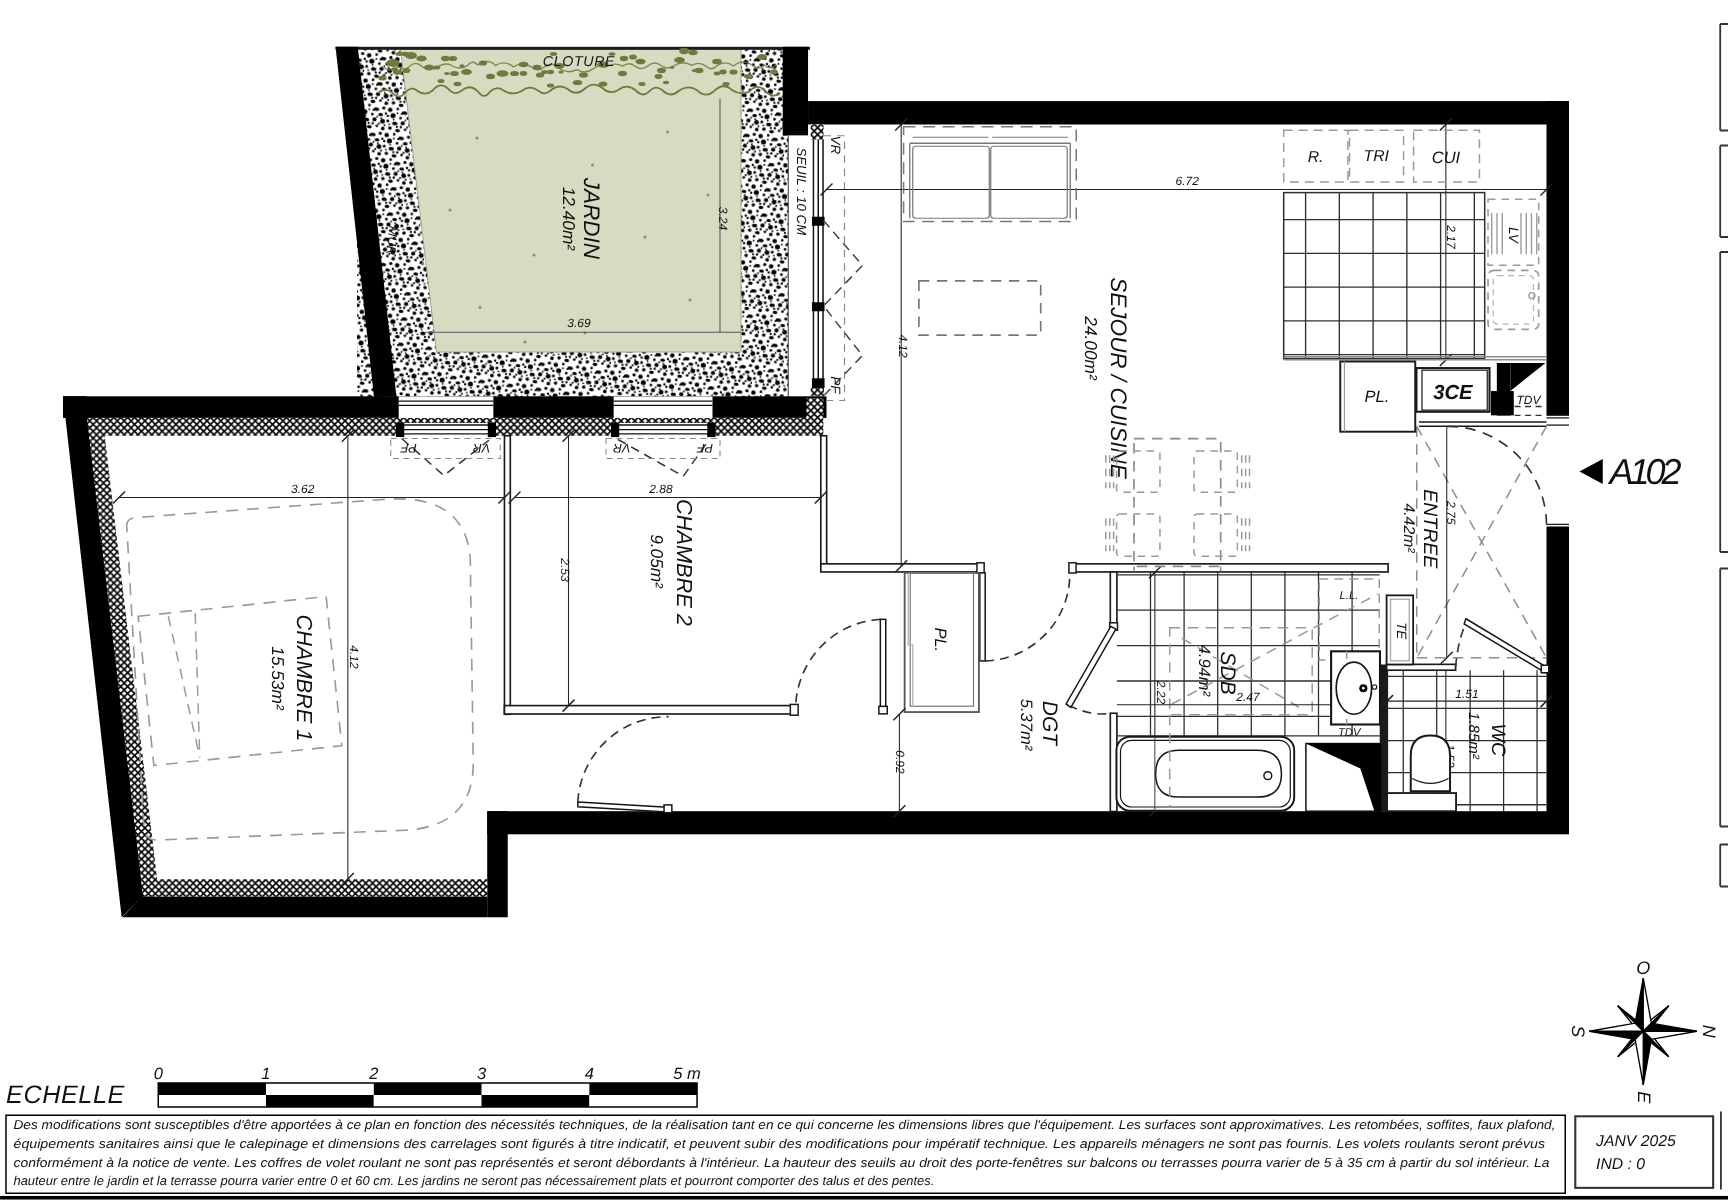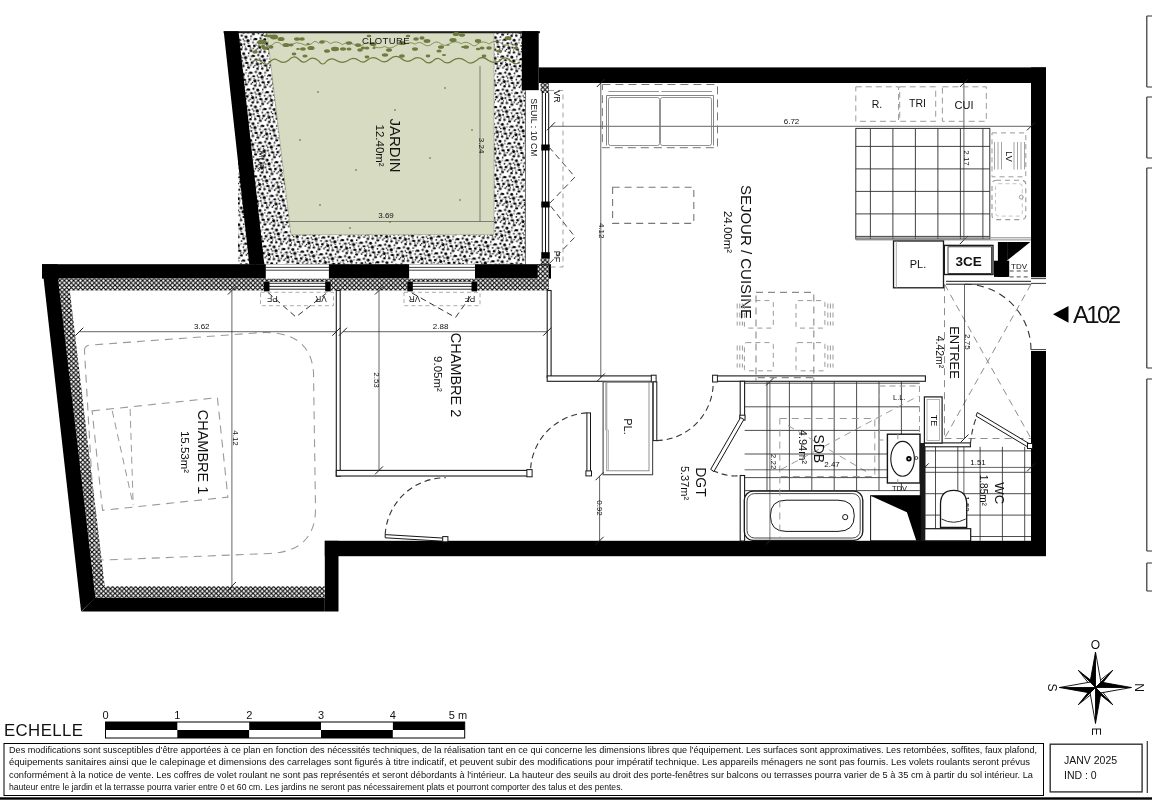--- a/index.html
+++ b/index.html
@@ -1,17 +1,17 @@
 <!DOCTYPE html>
 <html><head>
 <meta charset="utf-8">
 <style>
   html,body{margin:0;padding:0;background:#ffffff;}
   .page{position:relative;width:1152px;height:800px;overflow:hidden;background:#ffffff;
-        font-family:"Liberation Sans", sans-serif;}
+        font-family:"Liberation Sans", sans-serif;font-style:italic;}
   svg text{font-family:"Liberation Sans", sans-serif;fill:#111;}
 </style>
 </head>
 <body>
 <div class="page">
 <svg width="1152" height="800" viewBox="0 0 1152 800">
 <defs>
   <pattern id="speck" width="19" height="17" patternUnits="userSpaceOnUse" patternTransform="rotate(8)">
     <rect width="19" height="17" fill="#ffffff"></rect>
     <circle cx="1.8" cy="2.3" r="1.5" fill="#000"></circle>

